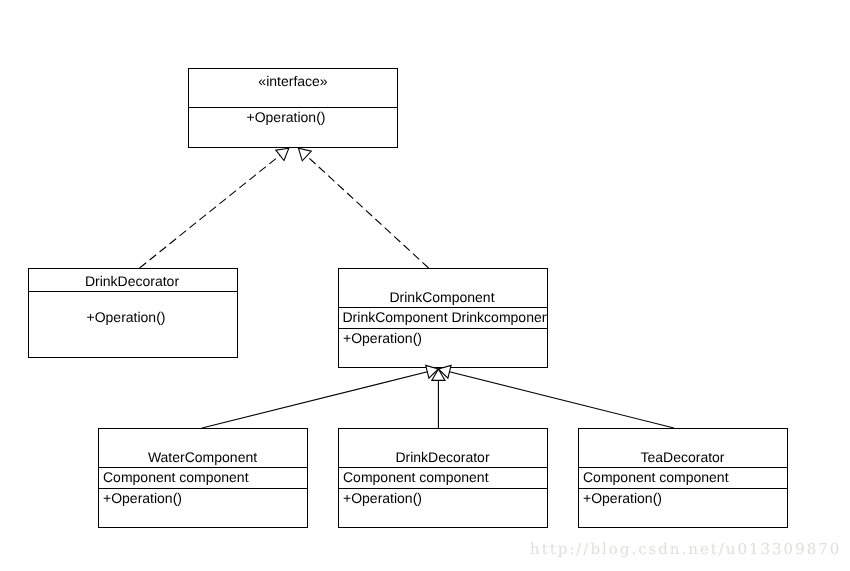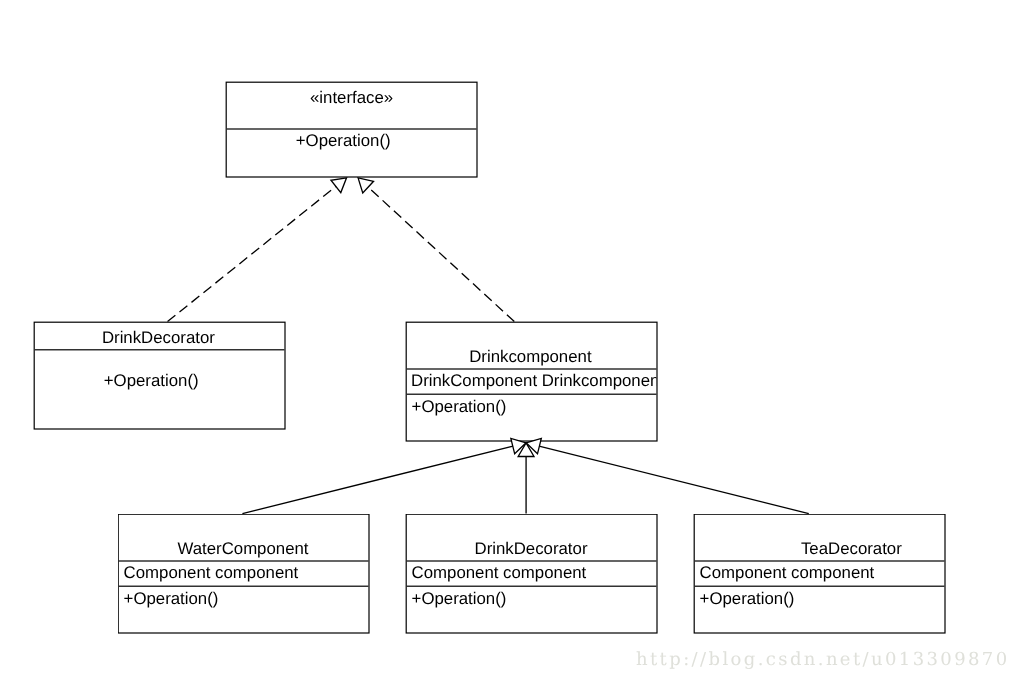--- a/index.html
+++ b/index.html
@@ -114,21 +114,21 @@
   <div class="uml-class" style="left:28px; top:268px; width:210px; height:90px;">
     <div class="compartment-rule" style="top:22px; width:208px;"></div>
   </div>
   <div class="txt name-line" style="left:27px; top:273px; width:210px;">DrinkDecorator</div>
   <div class="txt name-line" style="left:21px; top:309px; width:210px;">+Operation()</div>
 
   <div class="uml-class" style="left:338px; top:268px; width:210px; height:100px;">
     <div class="compartment-rule" style="top:38px; width:208px;"></div>
     <div class="compartment-rule" style="top:59px; width:208px;"></div>
   </div>
-  <div class="txt name-line" style="left:337px; top:289px; width:210px;">Drinkcomponent</div>
+  <div class="txt name-line" style="left:337px; top:289px; width:210px;">DrinkComponent</div>
   <div class="clip" style="left:342.5px; top:309px; width:204.5px; height:19px;">
     <span class="txt">DrinkComponent Drinkcomponent</span>
   </div>
   <div class="txt" style="left:343px; top:330px;">+Operation()</div>
 
   <div class="uml-class" style="left:98px; top:428px; width:210px; height:99.6px;">
     <div class="compartment-rule" style="top:38.3px; width:208px;"></div>
     <div class="compartment-rule" style="top:59.3px; width:208px;"></div>
   </div>
   <div class="txt name-line" style="left:97.5px; top:448.5px; width:210px;">WaterComponent</div>
@@ -140,19 +140,19 @@
     <div class="compartment-rule" style="top:59.3px; width:208px;"></div>
   </div>
   <div class="txt name-line" style="left:337.5px; top:448.5px; width:210px;">DrinkDecorator</div>
   <div class="txt" style="left:343px; top:469px;">Component component</div>
   <div class="txt" style="left:343px; top:490px;">+Operation()</div>
 
   <div class="uml-class" style="left:578px; top:428px; width:210px; height:99.6px;">
     <div class="compartment-rule" style="top:38.3px; width:208px;"></div>
     <div class="compartment-rule" style="top:59.3px; width:208px;"></div>
   </div>
-  <div class="txt name-line" style="left:577.5px; top:448.5px; width:210px;margin-left:27px;">TeaDecorator</div>
+  <div class="txt name-line" style="left:577.5px; top:448.5px; width:210px;">TeaDecorator</div>
   <div class="txt" style="left:583px; top:469px;">Component component</div>
   <div class="txt" style="left:583px; top:490px;">+Operation()</div>
 
   <div class="watermark" style="left:530px; top:541px;">http://blog.csdn.net/u013309870</div>
 
 </div>
 
 </body></html>

